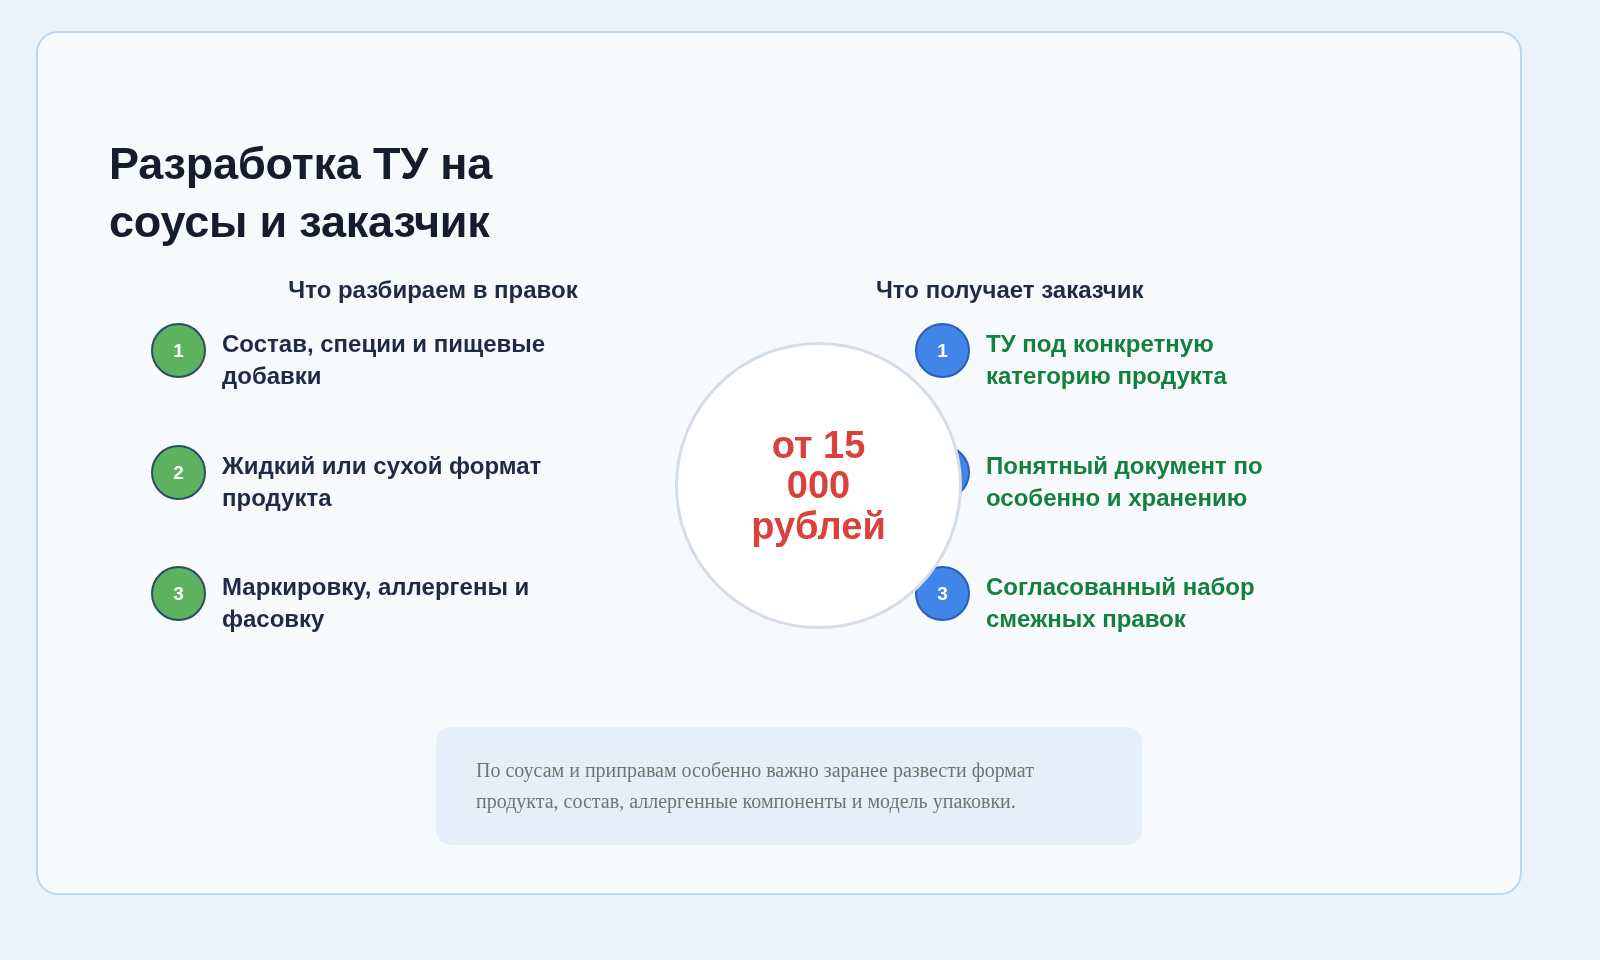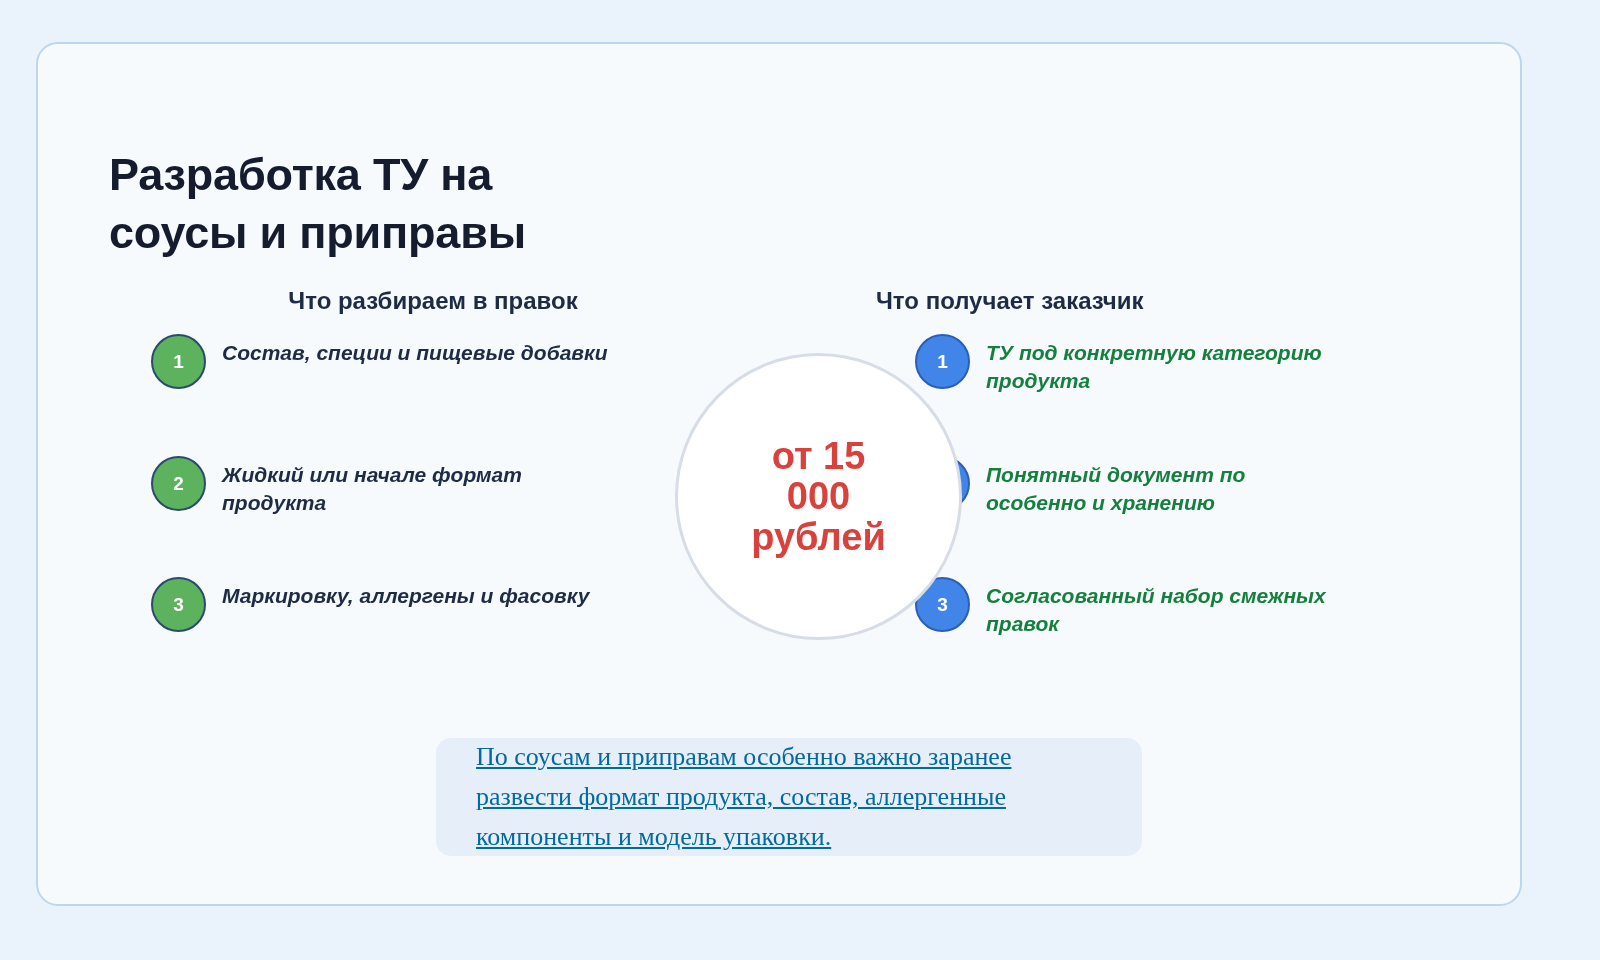--- a/index.html
+++ b/index.html
@@ -11,21 +11,21 @@
     width: 1600px;
     height: 960px;
     background: #eaf2fb;
     font-family: "Liberation Sans", "DejaVu Sans", sans-serif;
     overflow: hidden;
   }
 
   .slide {
     position: absolute;
     left: 36px;
-    top: 42px;
+    top: 31px;
     width: 1486px;
     height: 864px;
     background: #f7fafd;
     border: 2px solid #bcd6ee;
     border-radius: 22px;
     box-sizing: border-box;
   }
 
   
   .title {
@@ -83,26 +83,25 @@
   .badge.green {
     background: #5cb25d;
     border: 2px solid #2c4a6e;
   }
   .badge.blue {
     background: #4285e8;
     border: 2px solid #2a5fb5;
   }
 
   .item-text {
-    font-size: 21px;
+    font-size: 24px;
     line-height: 1.33;
     font-weight: bold;
     color: #1d2b45;
     padding-top: 5px;
-    font-style: italic;
   }
   .item.right .item-text { color: #15803d; }
 
   
   .price-circle {
     position: absolute;
     left: 637px;
     top: 309px;
     width: 287px;
     height: 287px;
@@ -133,47 +132,46 @@
     height: 118px;
     background: #e6eef9;
     border-radius: 15px;
     box-sizing: border-box;
     display: flex;
     align-items: center;
   }
   .note-text {
     padding: 0 40px;
     font-family: "Liberation Serif", "DejaVu Serif", serif;
-    font-size: 26px;
+    font-size: 20px;
     line-height: 1.55;
-    color: #0369a1;
-    text-decoration: underline;
+    color: #737373;
   }
 </style>
 </head>
 <body>
 
 <div class="slide">
 
   <h1 class="title">
     <span class="title-line">Разработка ТУ на</span>
-    <span class="title-line">соусы и приправы</span>
+    <span class="title-line">соусы и заказчик</span>
   </h1>
 
   <div class="col-heading left">Что разбираем в правок</div>
 
   <div class="col-heading right">Что получает заказчик</div>
 
   <div class="item left row1">
     <div class="badge green">1</div>
     <div class="item-text">Состав, специи и пищевые добавки</div>
   </div>
   <div class="item left row2">
     <div class="badge green">2</div>
-    <div class="item-text">Жидкий или начале формат продукта</div>
+    <div class="item-text">Жидкий или сухой формат продукта</div>
   </div>
   <div class="item left row3">
     <div class="badge green">3</div>
     <div class="item-text">Маркировку, аллергены и фасовку</div>
   </div>
 
   <div class="item right row1">
     <div class="badge blue">1</div>
     <div class="item-text">ТУ под конкретную категорию продукта</div>
   </div>

